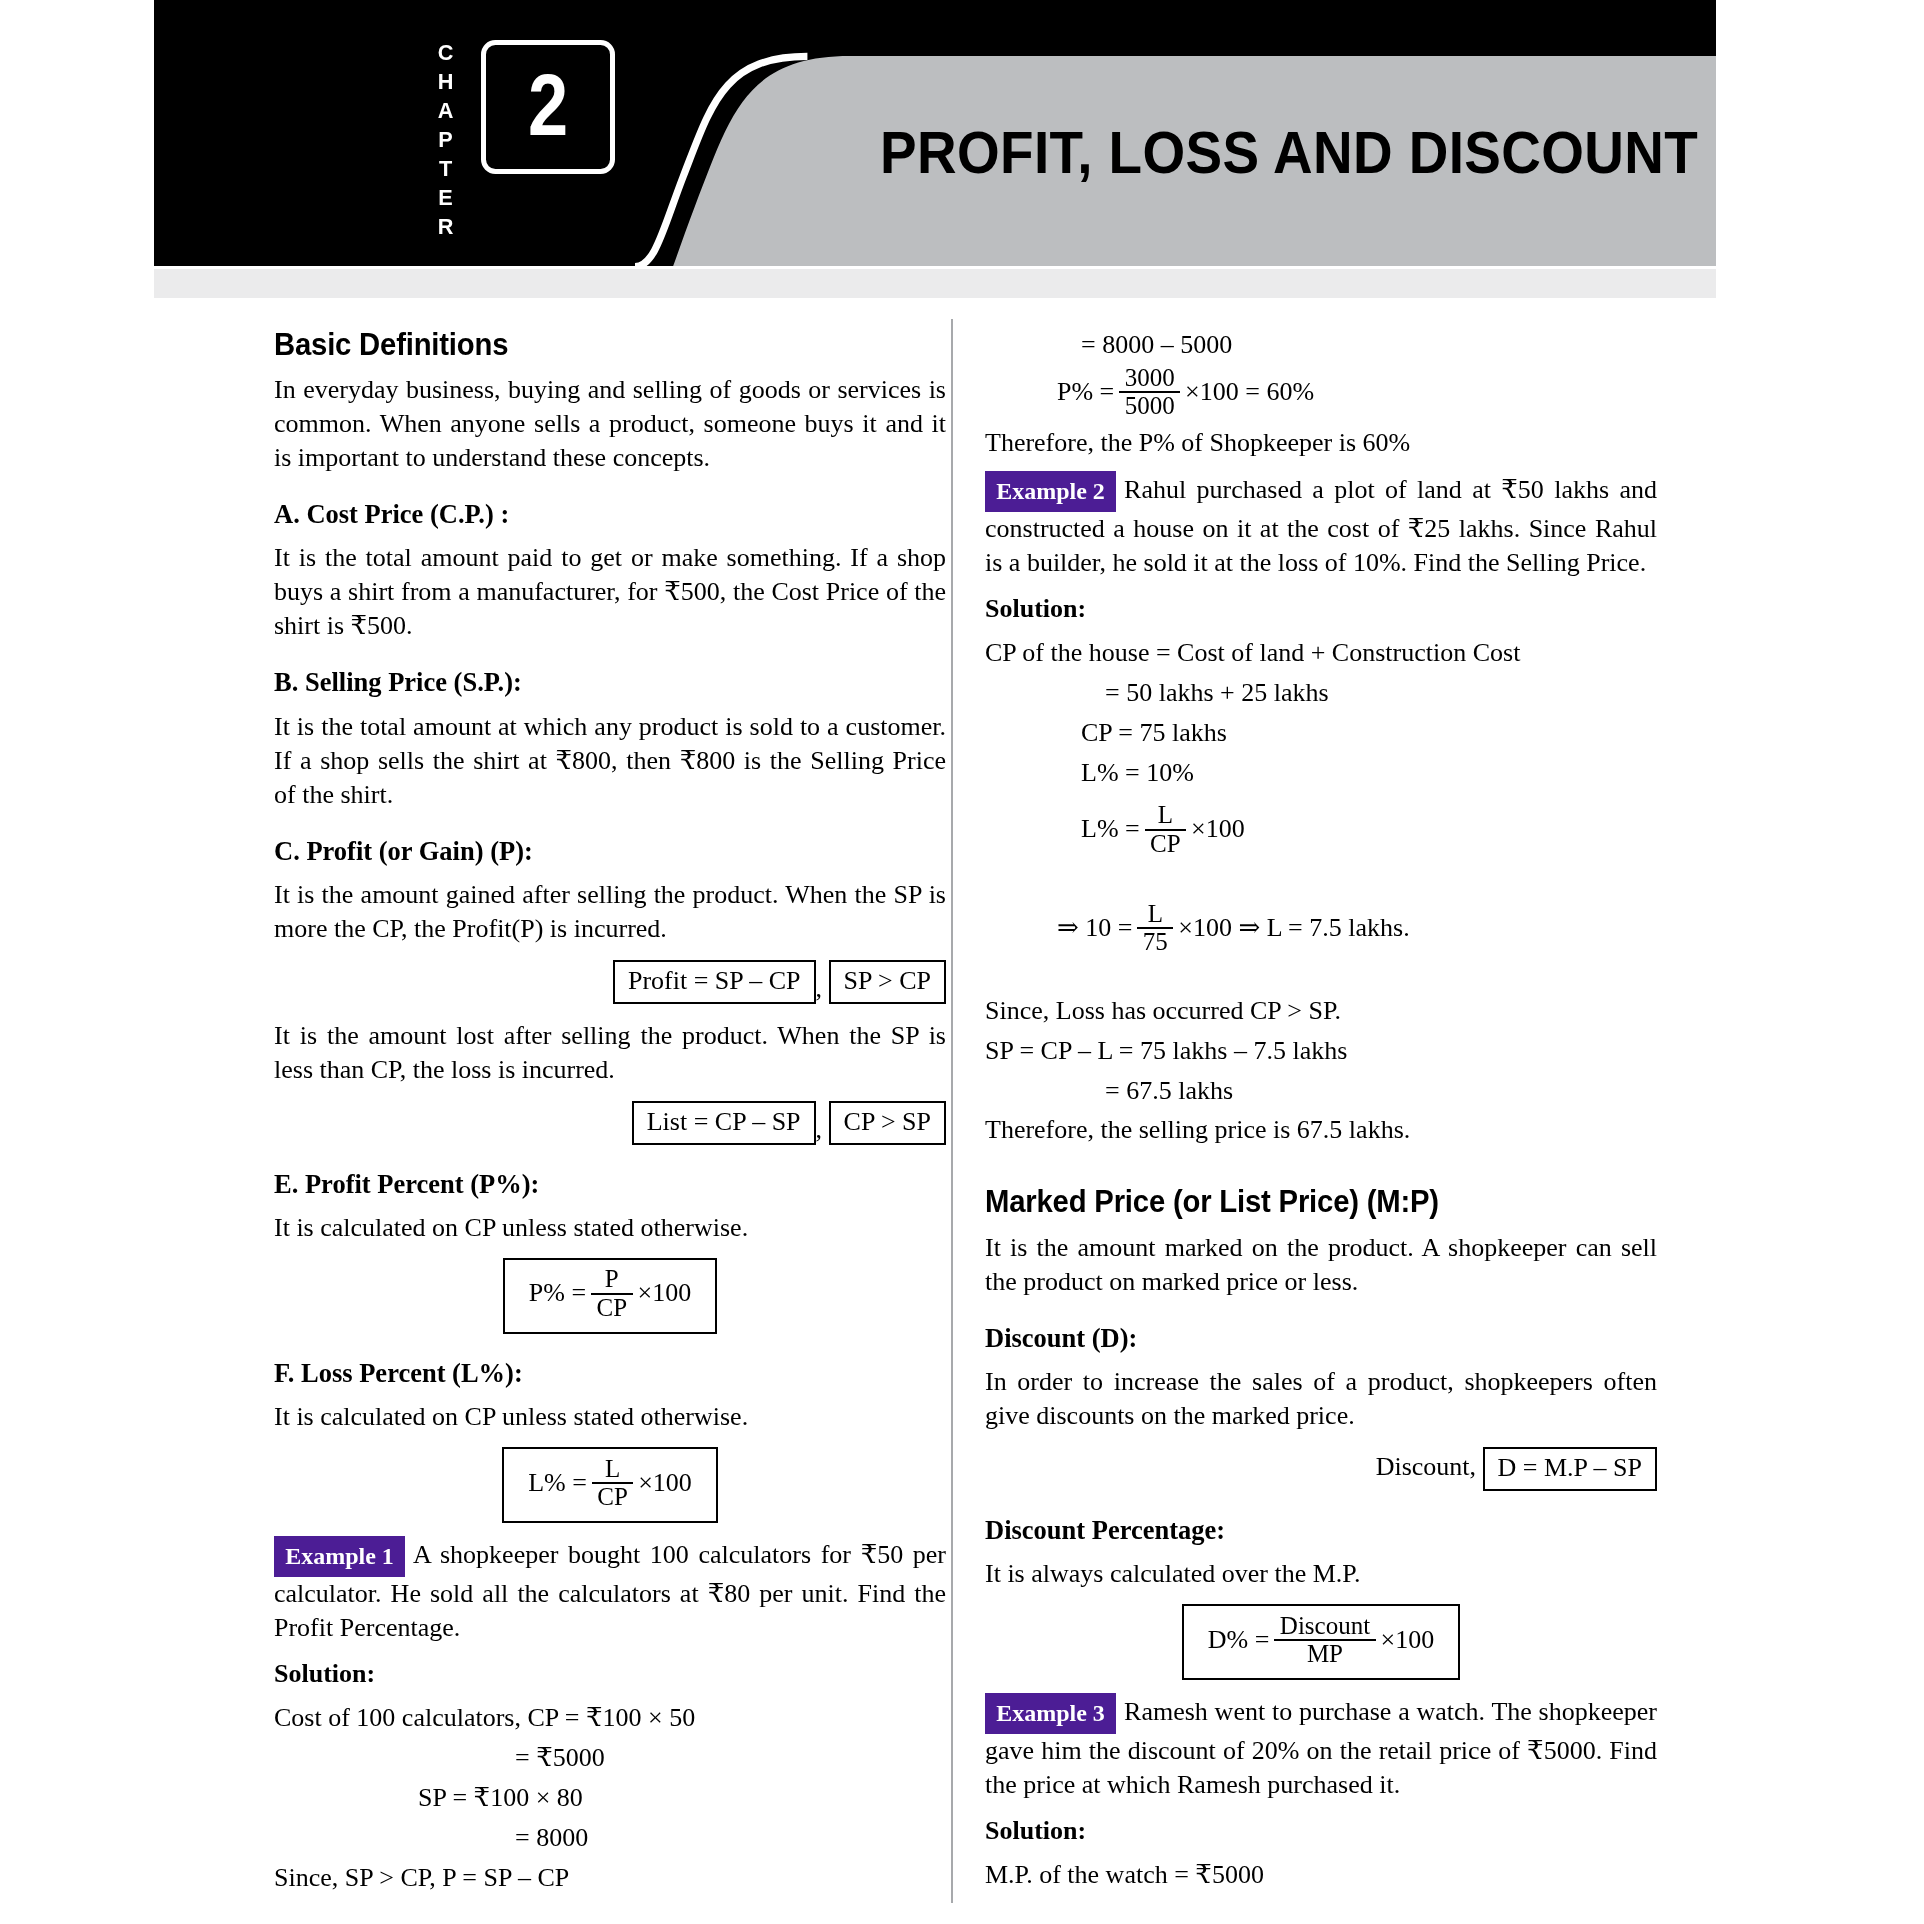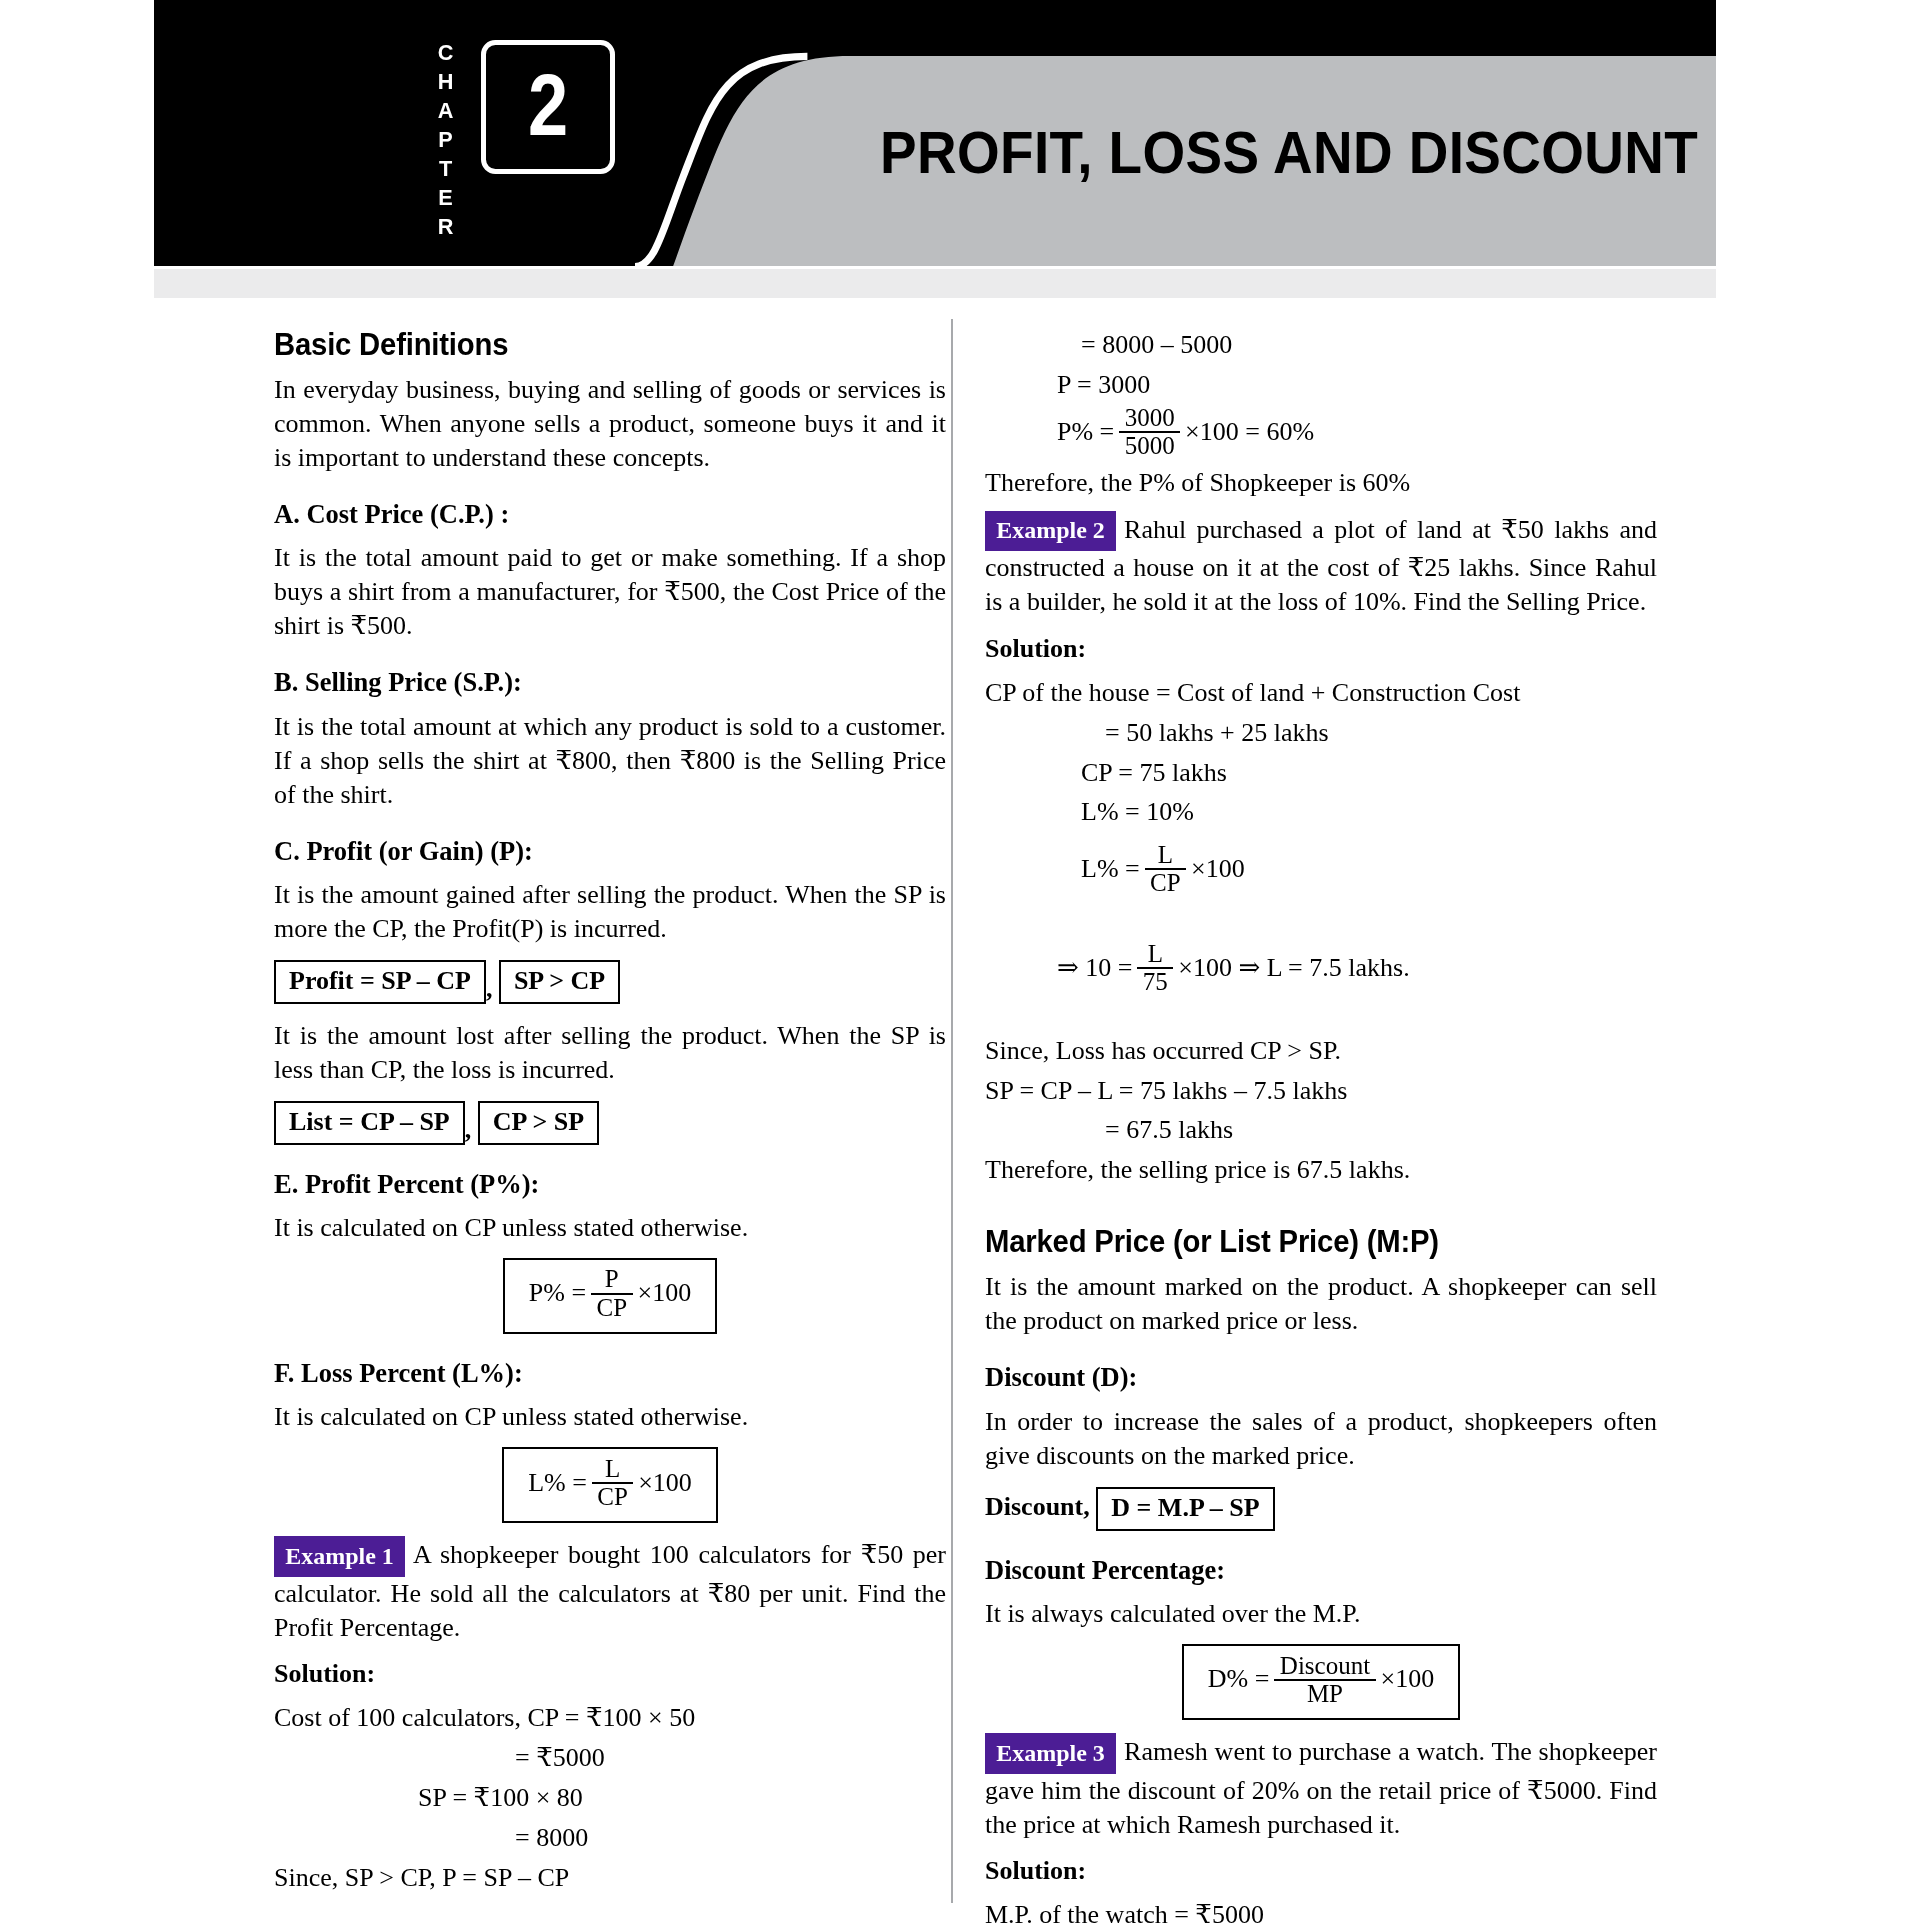--- a/index.html
+++ b/index.html
@@ -170,24 +170,23 @@
   
   .fbox {
     display: inline-block;
     border: 2.4px solid #000;
     padding: 3.2px 13px 4.8px 13px;
     font-size: 26px;
     line-height: 32px;
     vertical-align: middle;
   }
   .box-row {
-    text-align: left;
+    text-align: right;
     margin: 14.4px 0 14.4px 0;
     font-size: 26px;
-    font-weight: bold;
   }
   .box-row .sep { font-size: 26px; vertical-align: bottom; }
 
   
   .frac {
     display: inline-block;
     vertical-align: middle;
     text-align: center;
     margin: 0 4.8px;
     line-height: 1.05;
@@ -292,21 +291,20 @@
   <p class="eqline">Cost of 100 calculators, CP = ₹100 × 50</p>
   <p class="eqline i2">= ₹5000</p>
   <p class="eqline i1">SP = ₹100 × 80</p>
   <p class="eqline i2">= 8000</p>
   <p class="eqline">Since, SP &gt; CP, P = SP – CP</p>
 </div>
 
 <div class="col col-right">
 
   <p class="eqline i3">= 8000 – 5000</p>
-  <p class="eqline i5">P = 3000</p>
 
   <div class="eqline i5">
     <span class="eq"><span>P% =</span><span class="frac"><span class="num">3000</span><span class="den">5000</span></span><span>×100 = 60%</span></span>
   </div>
 
   <p class="plain">Therefore, the P% of Shopkeeper is 60%</p>
 
   <p class="ex-para"><span class="ex-badge">Example 2</span><span>Rahul purchased a plot of land at ₹50 lakhs and constructed a house on it at the cost of ₹25 lakhs. Since Rahul is a builder, he sold it at the loss of 10%. Find the Selling Price.</span></p>
 
   <div class="soln">Solution:</div>

